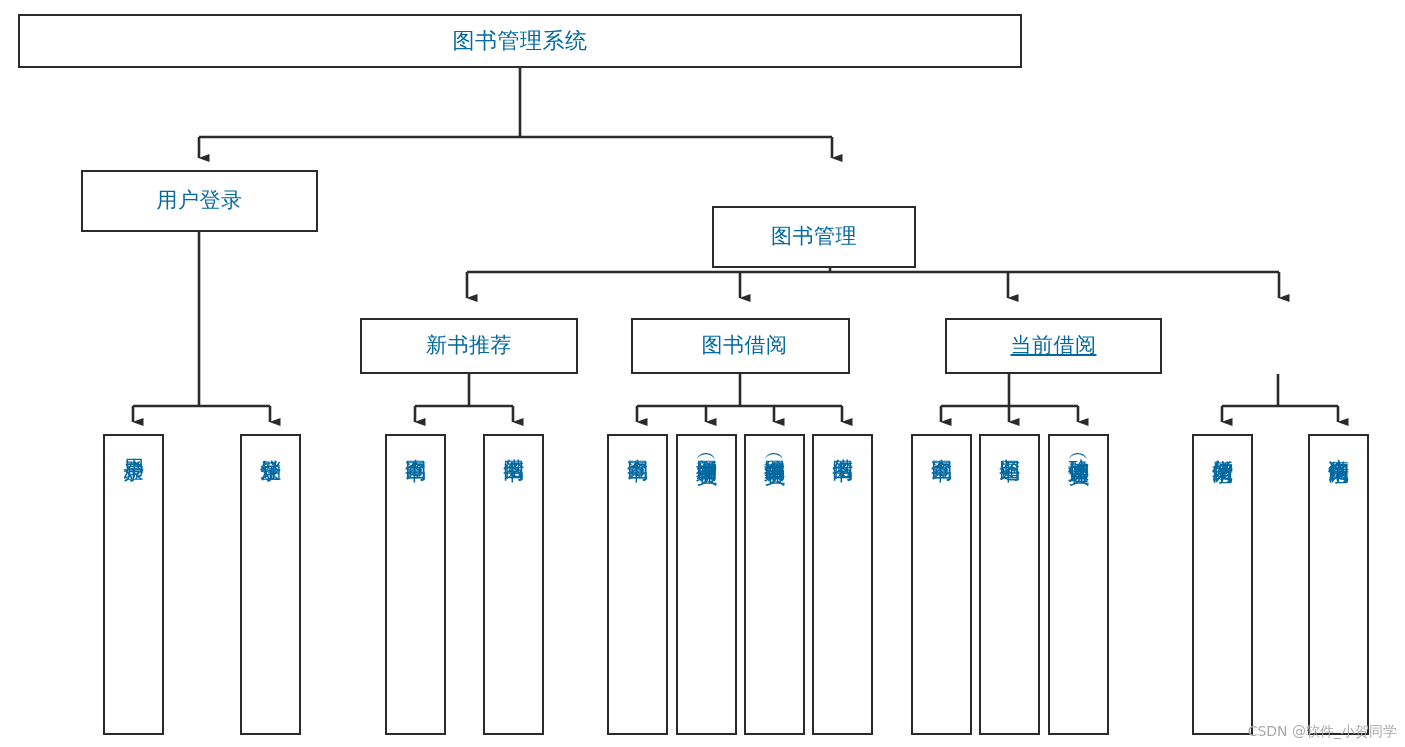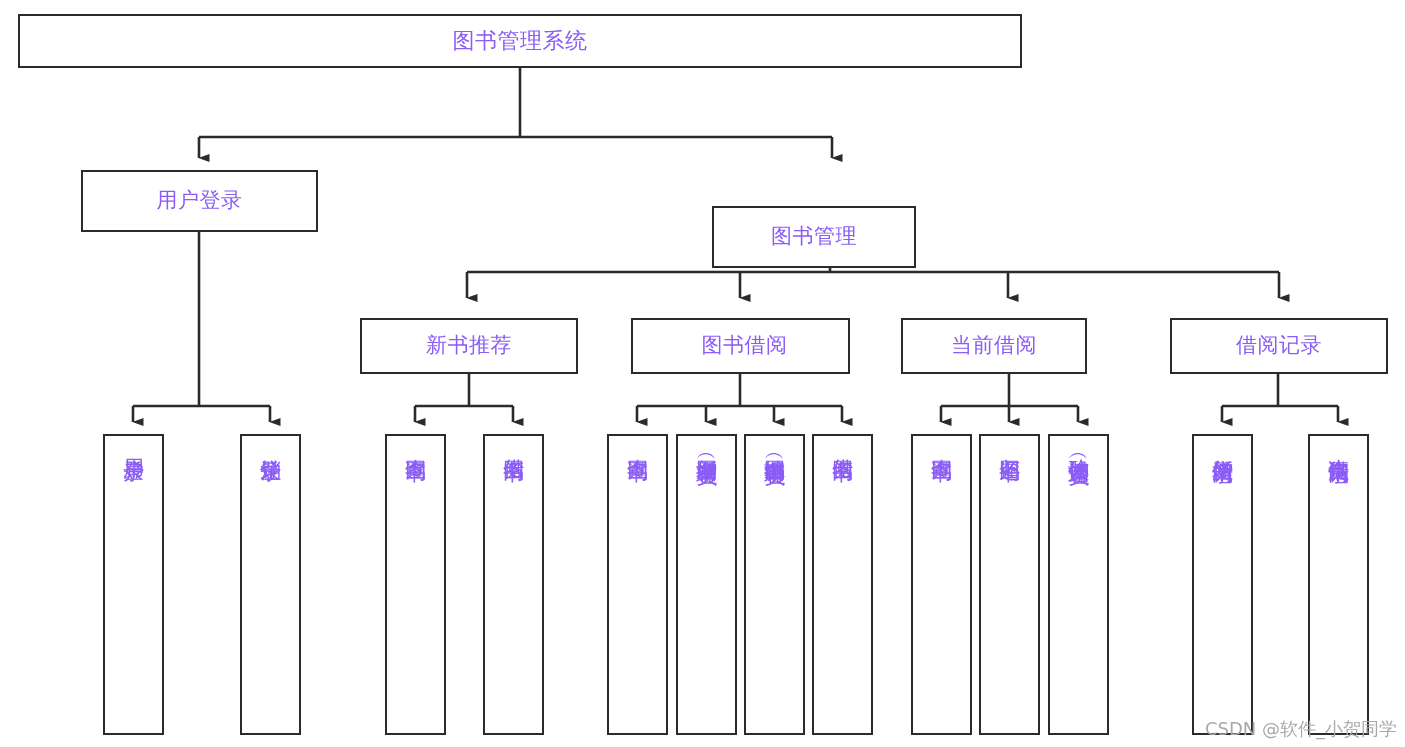--- a/index.html
+++ b/index.html
@@ -27,21 +27,21 @@
     pointer-events: none;
   }
   .node {
     position: absolute;
     box-sizing: border-box;
     background: #ffffff;
     border: 2px solid #2b2b2b;
     display: flex;
     align-items: center;
     justify-content: center;
-    color: #8b5cf6;
+    color: #0369a1;
     z-index: 2;
   }
   .node .label {
     display: block;
     text-align: center;
     line-height: 1.14;
     letter-spacing: 0.5px;
   }
   .node.horiz .label {
     writing-mode: horizontal-tb;
@@ -59,21 +59,21 @@
     line-height: 1.08;
     letter-spacing: 1px;
     white-space: nowrap;
   }
   .node.root .label { font-size: 22px; }
 
   #watermark {
     position: absolute;
     right: 8px;
     bottom: 6px;
-    font-size: 18px;
+    font-size: 14px;
     color: #a9a9a9;
     z-index: 5;
     white-space: nowrap;
     font-family: "DejaVu Sans", "Liberation Sans", sans-serif;
   }
 </style>
 </head>
 <body>
 
 <div id="diagram-root">
@@ -141,27 +141,24 @@
   </div>
 
   <div class="node horiz" style="left:360px; top:318px; width:218px; height:56px;align-items:center;">
     <span class="label">新书推荐</span>
   </div>
 
   <div class="node horiz" style="left:631px; top:318px; width:219px; height:56px;padding-left:8px;">
     <span class="label">图书借阅</span>
   </div>
 
-  <div class="node horiz" style="left:901px; top:318px; width:186px; height:56px;">
+  <div class="node horiz" style="left:945px; top:318px; width:217px; height:56px;text-decoration:underline;">
     <span class="label">当前借阅</span>
   </div>
 
-  <div class="node horiz" style="left:1170px; top:318px; width:218px; height:56px;">
-    <span class="label">借阅记录</span>
-  </div>
 
   <div class="node vert" style="left:103px; top:434px; width:61px; height:301px;">
     <span class="label">用户登录</span>
   </div>
 
   <div class="node vert" style="left:240px; top:434px; width:61px; height:301px;">
     <span class="label">注销登录</span>
   </div>
 
   <div class="node vert" style="left:385px; top:434px; width:61px; height:301px;">

